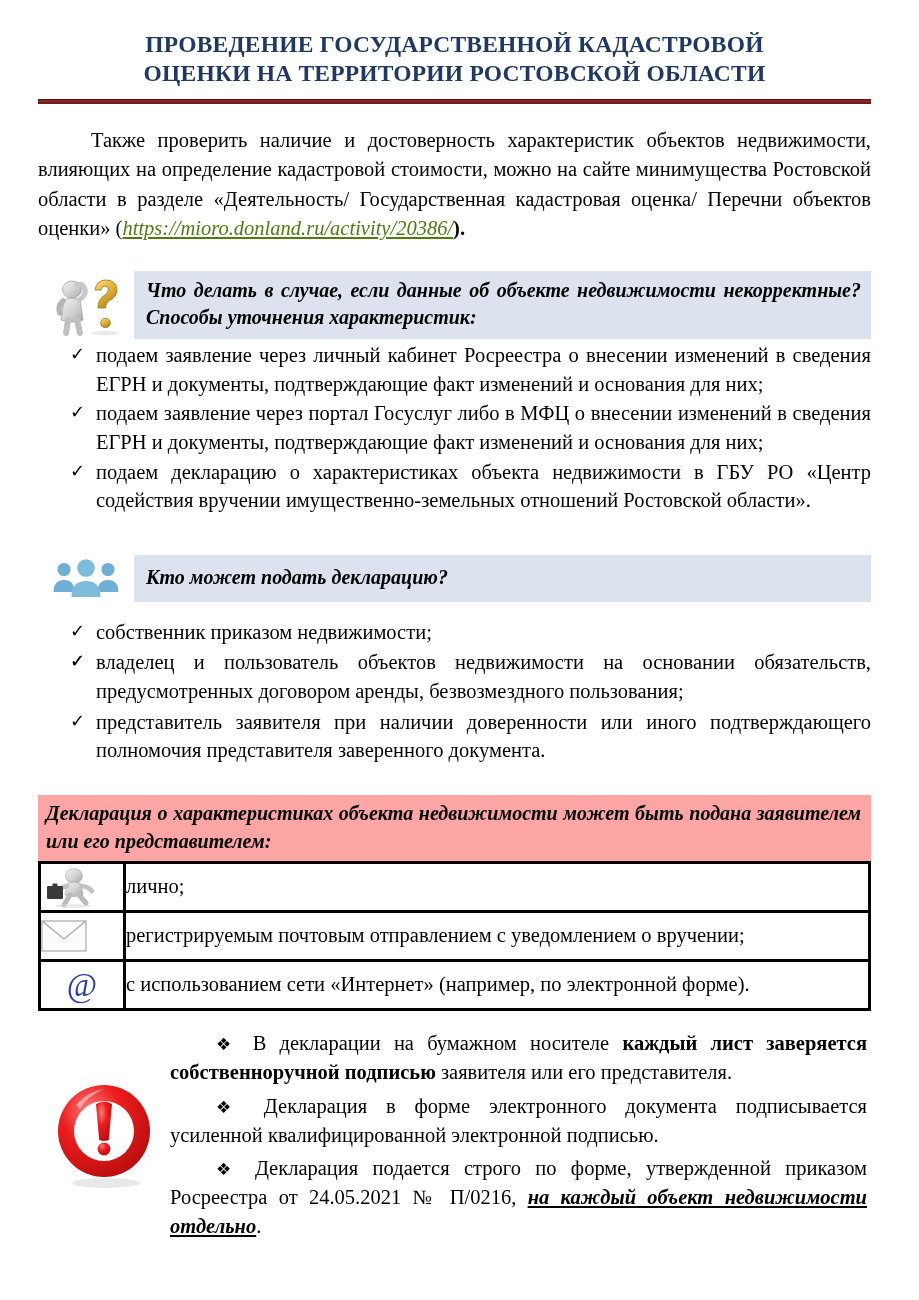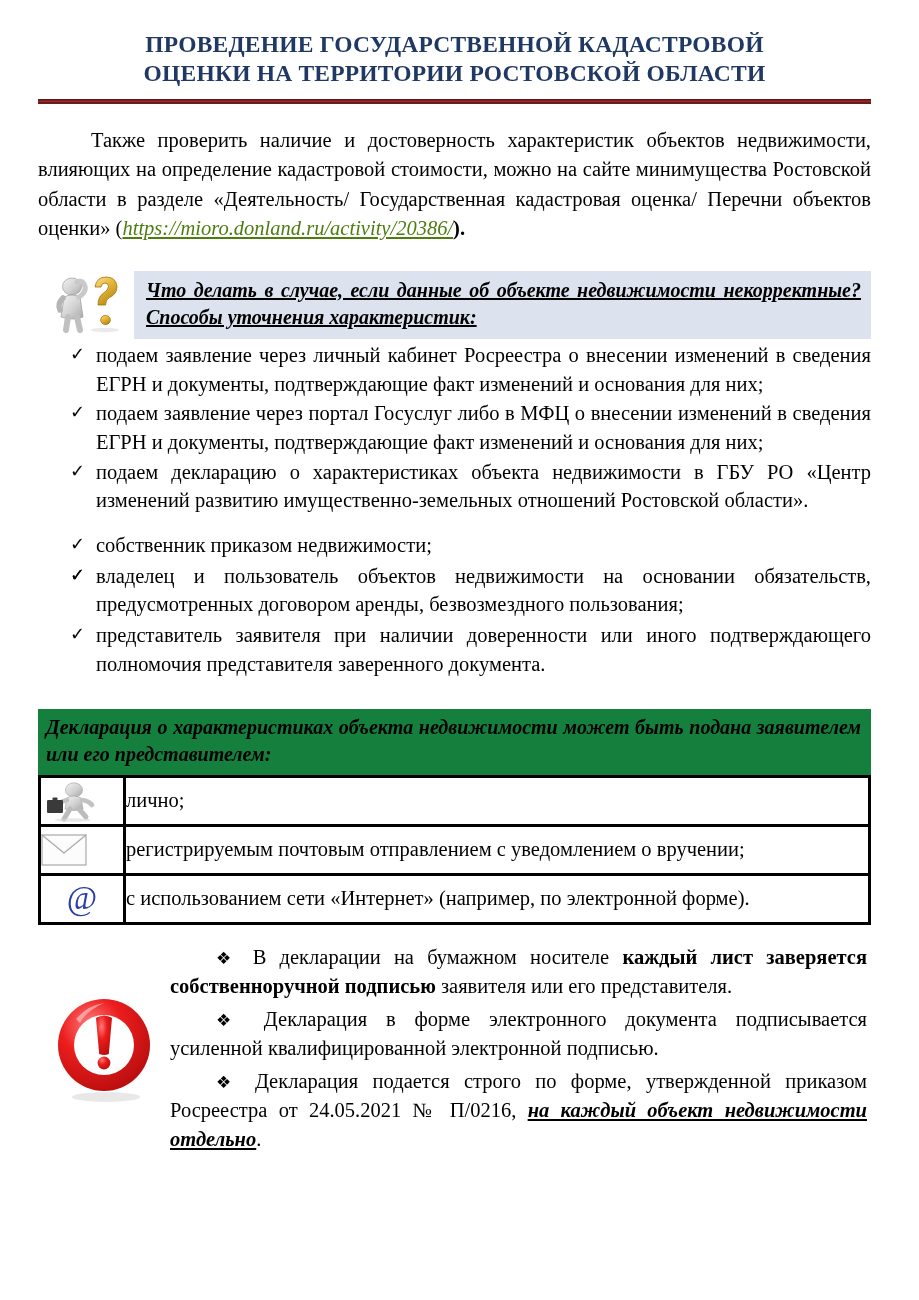--- a/index.html
+++ b/index.html
@@ -62,23 +62,22 @@
   }
   .link {
     color: #4d7c0f;
     font-style: italic;
     text-decoration: underline;
   }
 
   
   .callout-row {
     display: flex;
-    align-items: flex-start;
+    align-items: center;
     margin-top: 28px;
-    text-decoration: underline;
   }
   .callout-icon {
     width: 96px;
     flex: 0 0 96px;
     display: flex;
     align-items: center;
     justify-content: center;
   }
   .callout-bar {
     flex: 1 1 auto;
@@ -117,21 +116,21 @@
     font-size: 18px;
     font-family: "DejaVu Sans", sans-serif;
   }
   .list-tight { margin-top: 2px; }
   .list-wide  { margin-top: 16px; }
   .list-wide li { margin-bottom: 2px; }
 
   
   .table-block { margin-top: 30px; }
   .table-header {
-    background: #15803d;
+    background: #fca5a5;
     padding: 5px 10px 6px 8px;
     font-style: italic;
     font-weight: bold;
     font-size: 20px;
     line-height: 1.38;
     text-align: justify;
     text-justify: inter-word;
   }
   table.decl-table {
     border-collapse: collapse;
@@ -251,24 +250,40 @@
     <li>
       <span class="tick">✓</span>
       <span>подаем заявление через личный кабинет Росреестра о внесении изменений в сведения ЕГРН и документы, подтверждающие факт изменений и основания для них;</span>
     </li>
     <li>
       <span class="tick">✓</span>
       <span>подаем заявление через портал Госуслуг либо в МФЦ о внесении изменений в сведения ЕГРН и документы, подтверждающие факт изменений и основания для них;</span>
     </li>
     <li>
       <span class="tick">✓</span>
-      <span>подаем декларацию о характеристиках объекта недвижимости в ГБУ РО «Центр изменений развитию имущественно-земельных отношений Ростовской области».</span>
+      <span>подаем декларацию о характеристиках объекта недвижимости в ГБУ РО «Центр содействия вручении имущественно-земельных отношений Ростовской области».</span>
     </li>
   </ul>
 
+  <div class="callout-row" style="margin-top:40px;">
+    <div class="callout-icon">
+      <svg class="icon-people" width="70" height="44" viewBox="0 0 70 44" aria-hidden="true">
+
+        <circle cx="13" cy="13.5" r="6.6" fill="#6FAFD4"></circle>
+        <path d="M2.6 36 q0 -12 10.4 -12 q10.4 0 10.4 12 z" fill="#6FAFD4"></path>
+
+        <circle cx="57" cy="13.5" r="6.6" fill="#6FAFD4"></circle>
+        <path d="M46.6 36 q0 -12 10.4 -12 q10.4 0 10.4 12 z" fill="#6FAFD4"></path>
+
+        <circle cx="35" cy="12" r="8.8" fill="#7FBBDD"></circle>
+        <path d="M20.5 41 q0 -16 14.5 -16 q14.5 0 14.5 16 z" fill="#7FBBDD"></path>
+      </svg>
+    </div>
+    <div class="callout-bar single">Кто может подать декларацию?</div>
+  </div>
 
   <ul class="check-list list-wide">
     <li>
       <span class="tick">✓</span>
       <span>собственник приказом недвижимости;</span>
     </li>
     <li>
       <span class="tick">✓</span>
     </li>
     <li>

